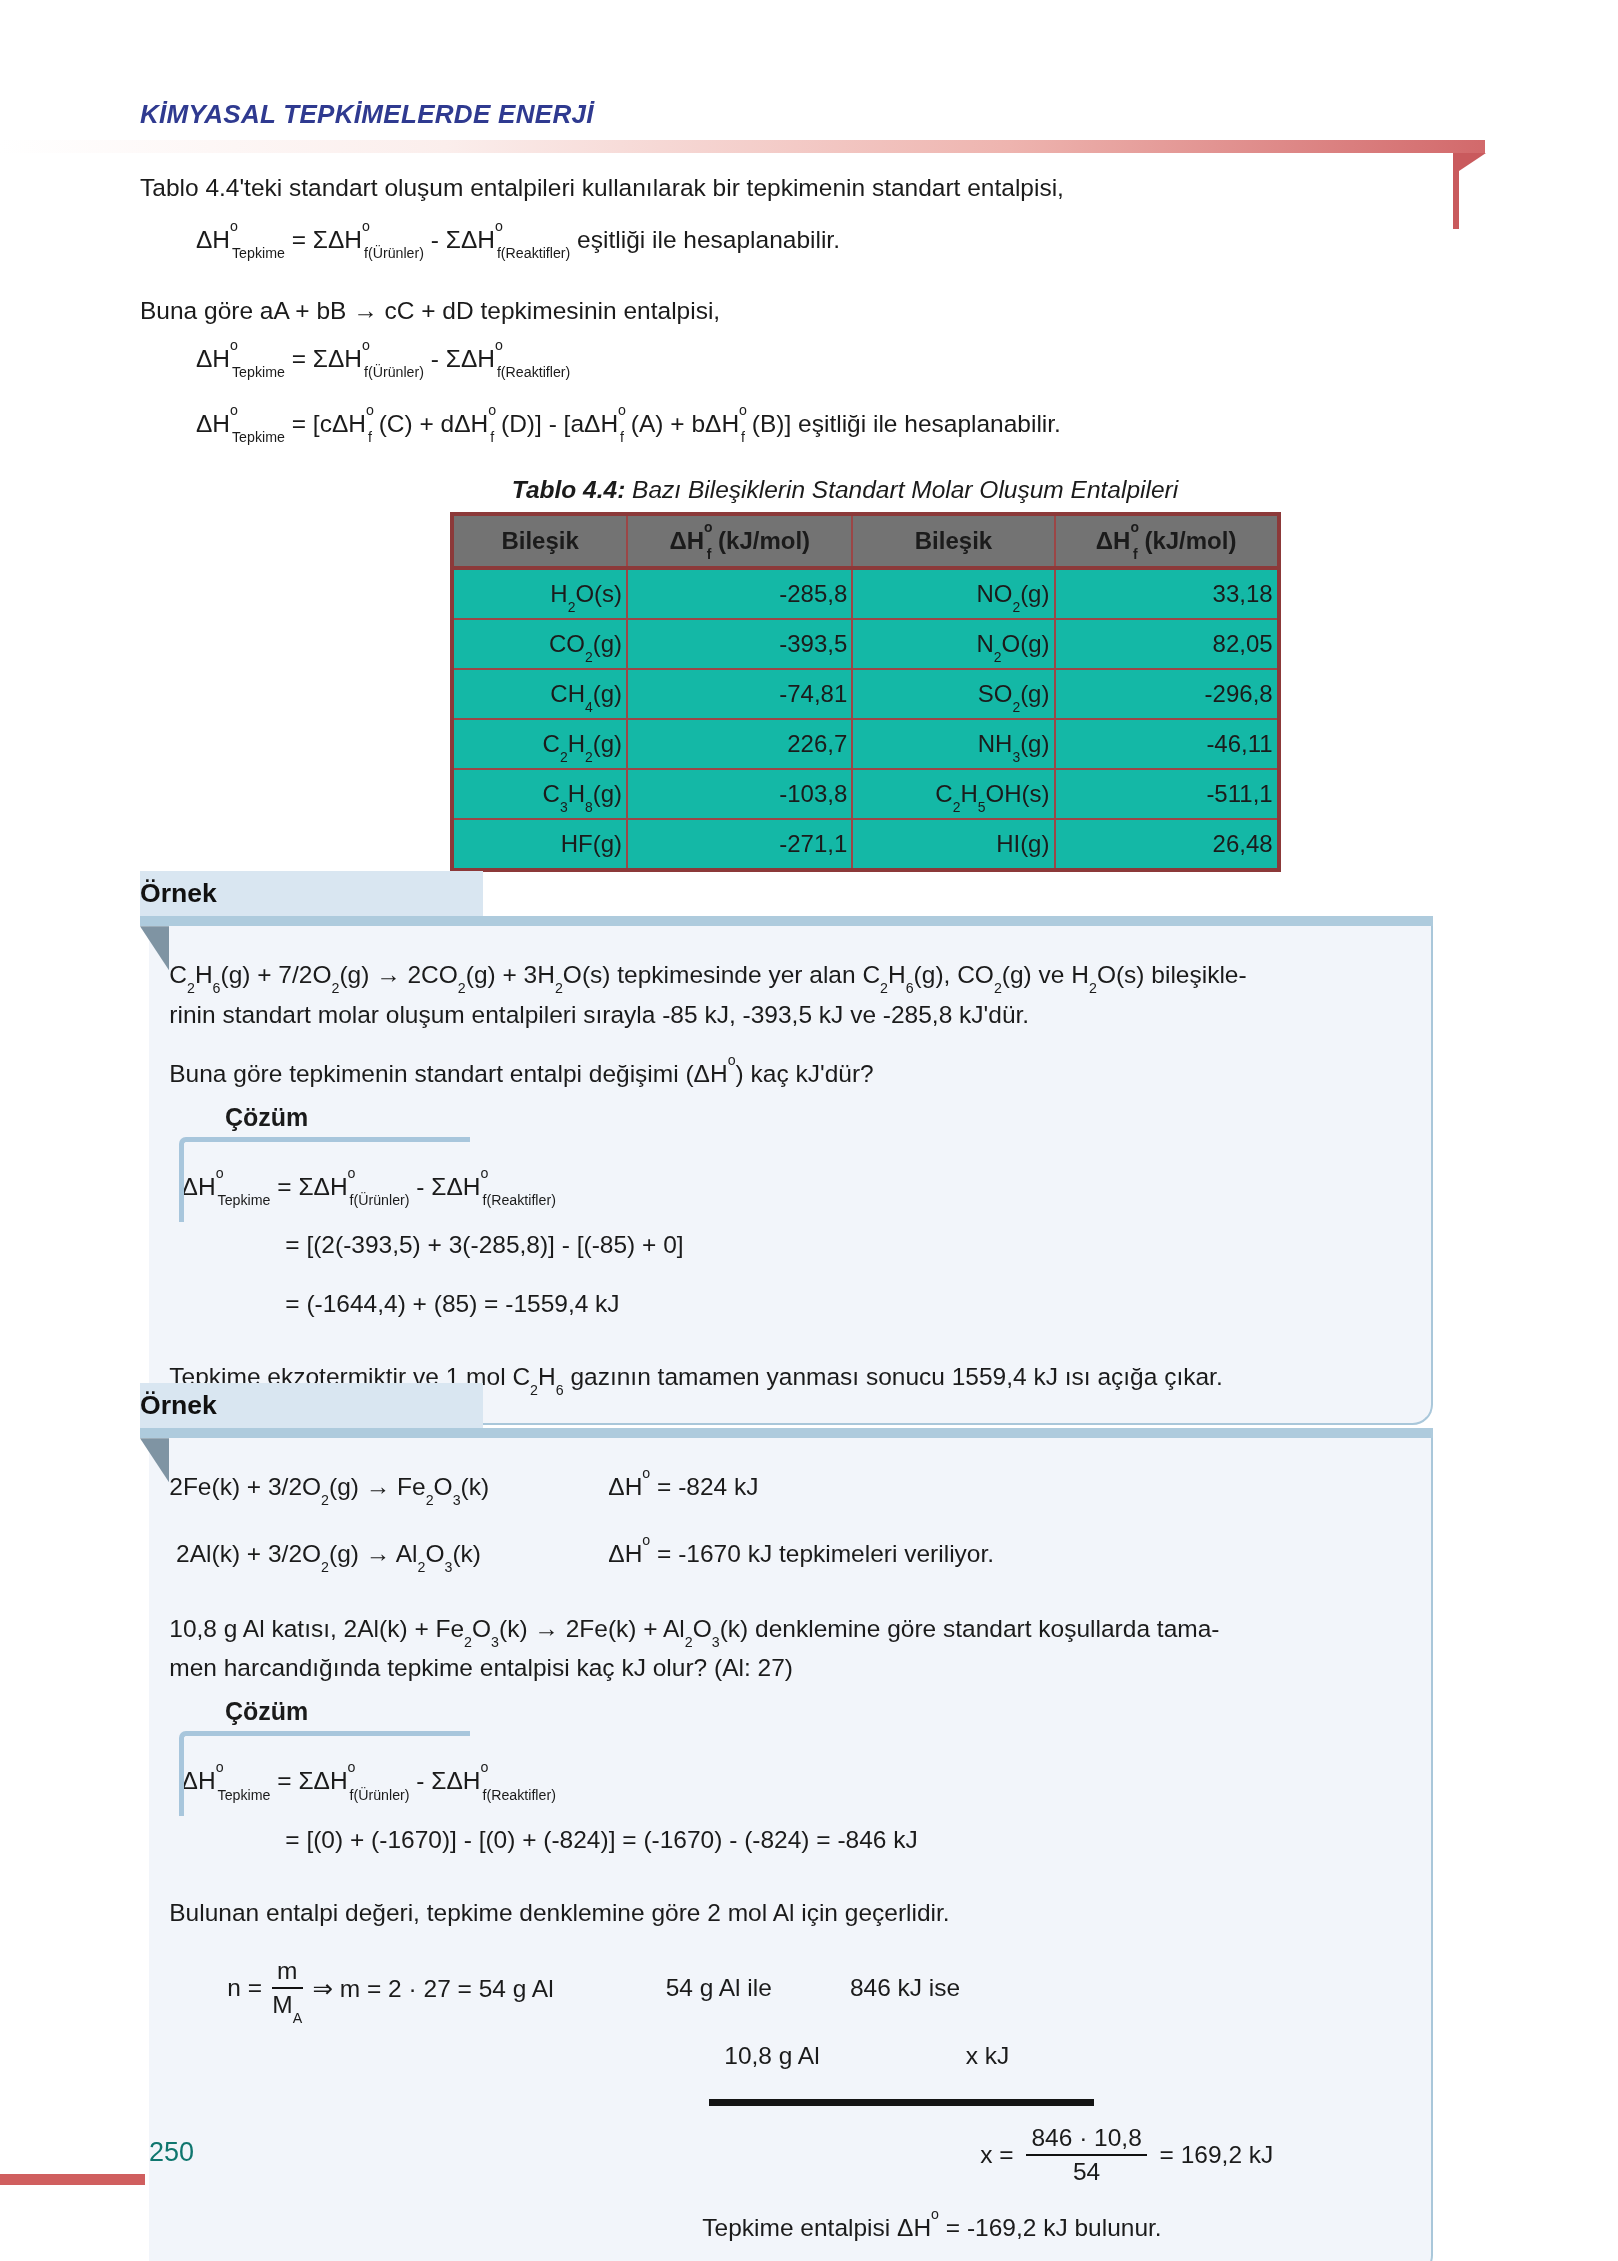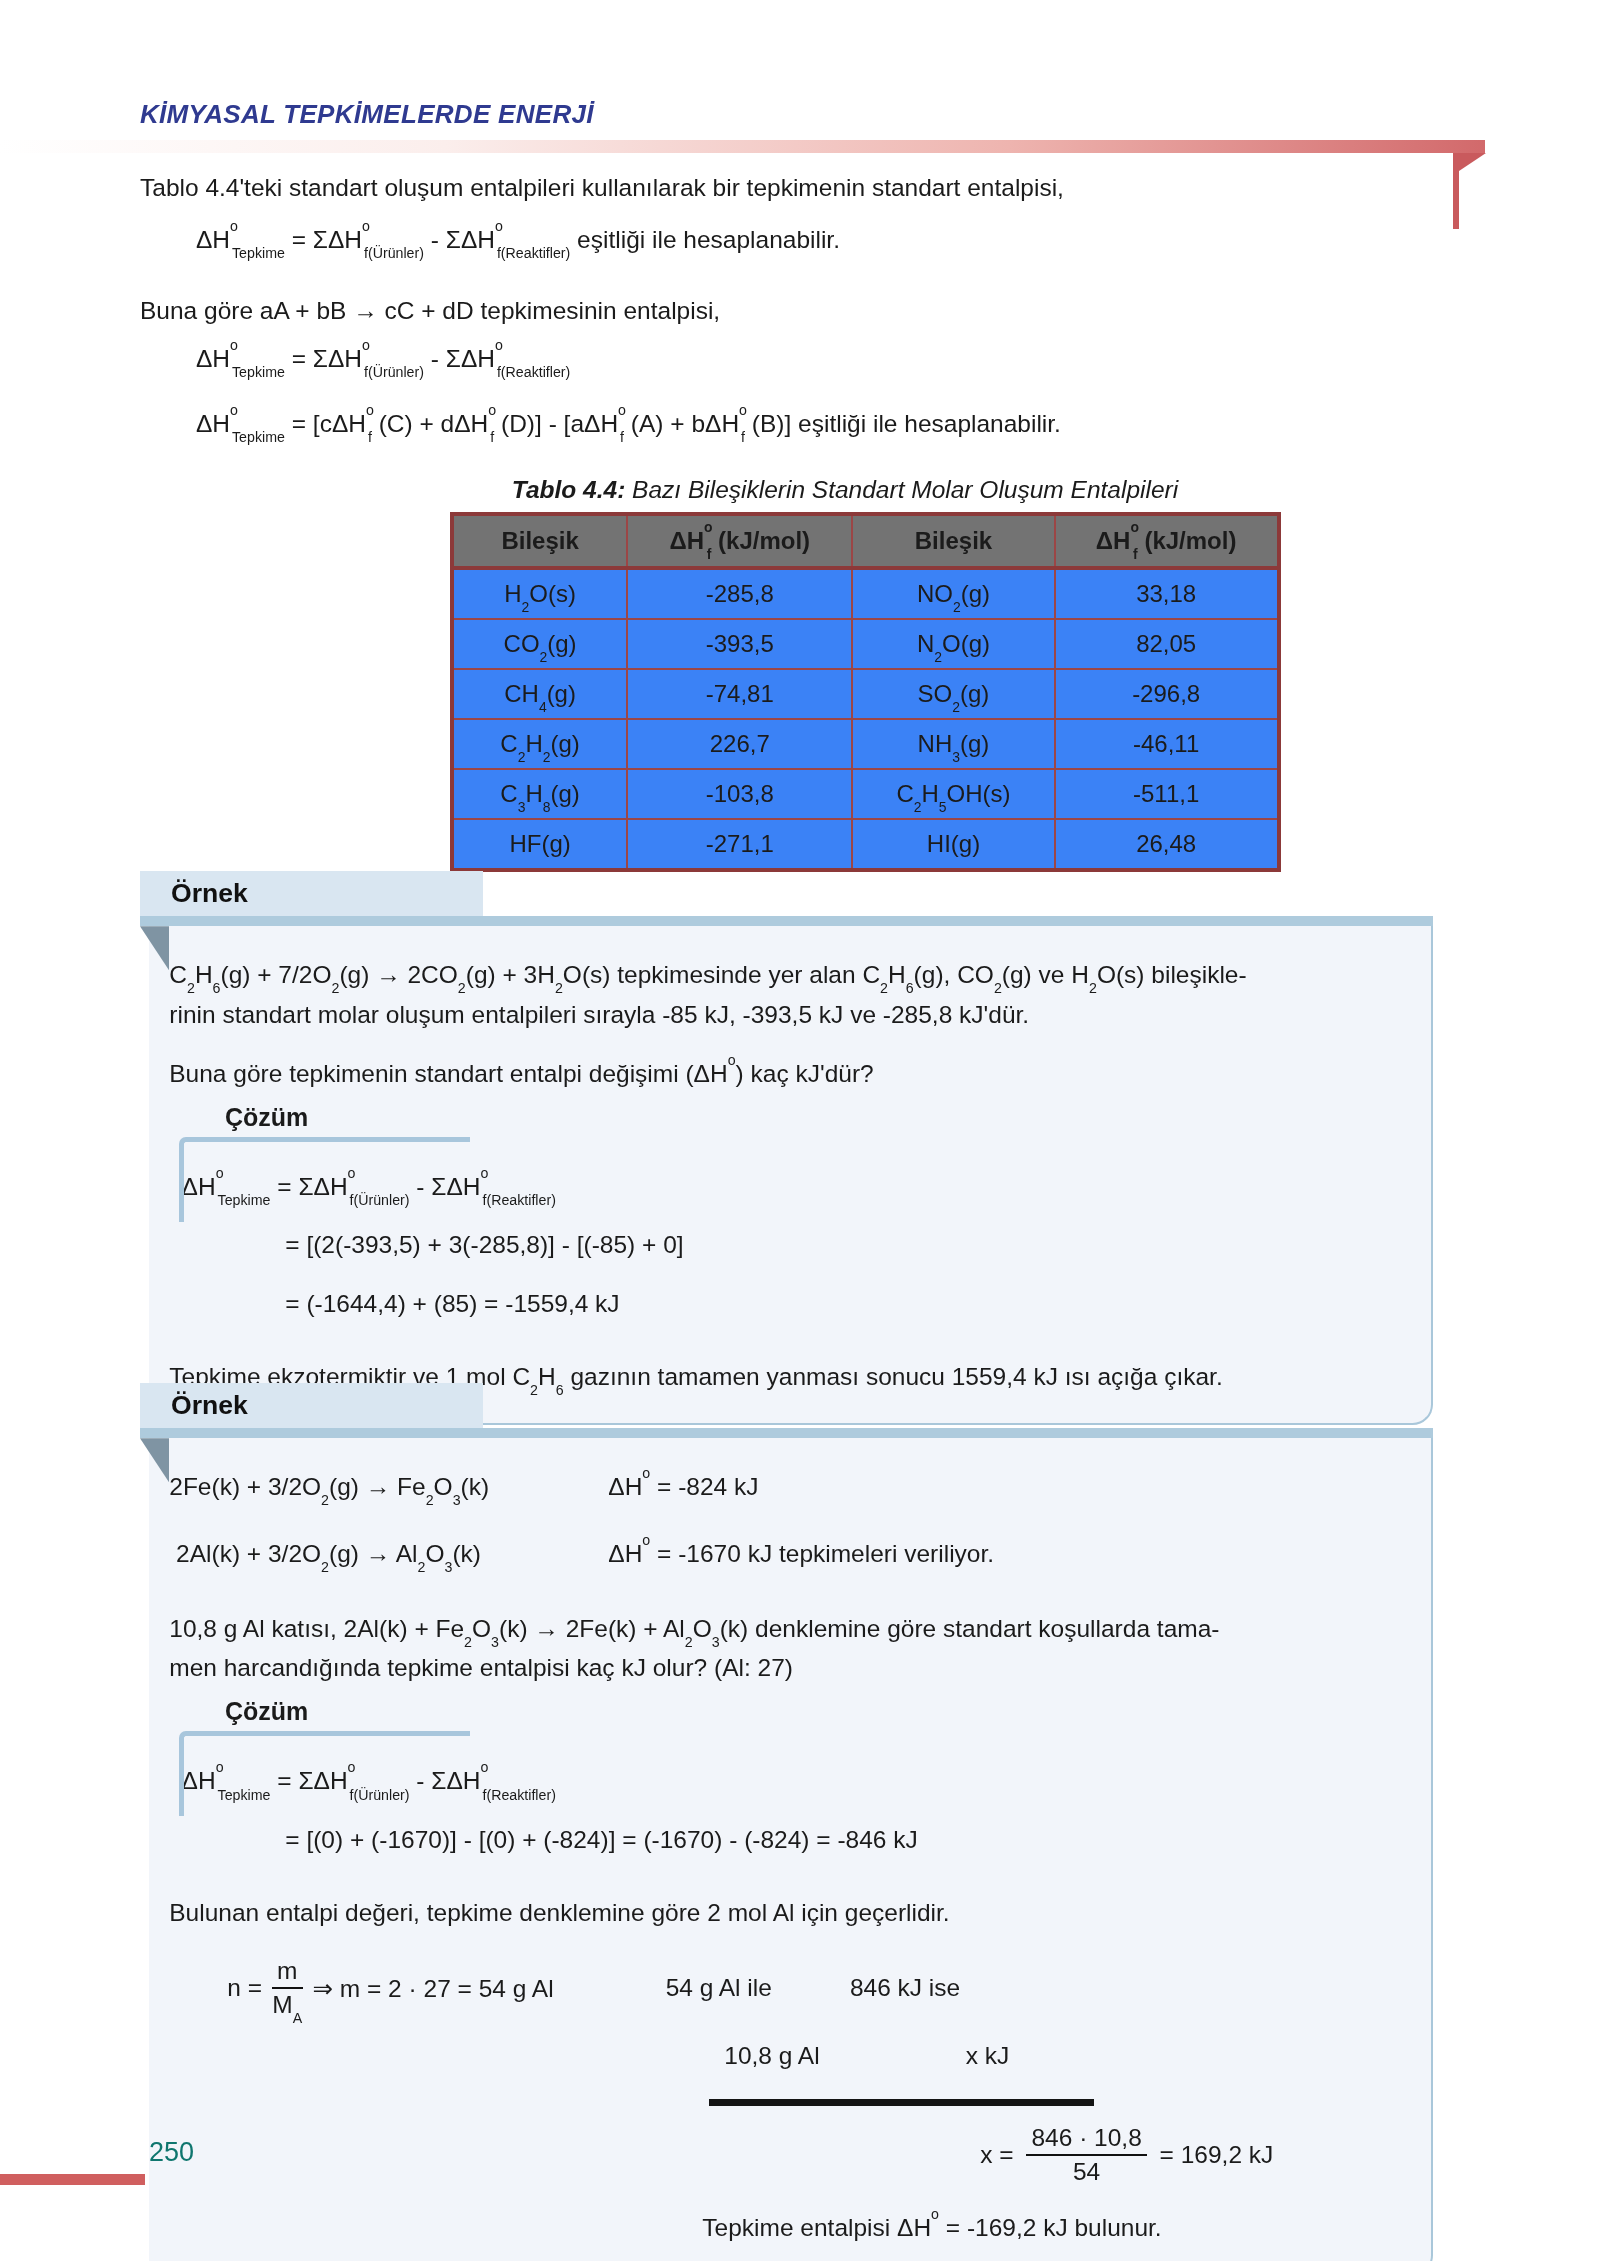--- a/index.html
+++ b/index.html
@@ -31,28 +31,28 @@
   .f3{position:absolute;left:196px;top:409px;}
 
   
   .tbl-title{position:absolute;left:450px;top:476px;width:790px;text-align:center;
     font-size:24.5px;font-style:italic;white-space:nowrap;}
   .tbl-title .tt-b{font-weight:bold;}
   table.tbl{position:absolute;left:450px;top:512px;border-collapse:collapse;table-layout:fixed;}
   table.tbl{border:4.1px solid #8c3939;}
   .tbl th,.tbl td{border:2px solid #9c4646;text-align:center;font-size:24px;padding:0 4.1px;}
   .tbl th{background:#737373;height:50px;font-weight:bold;border-bottom:4.1px solid #8c3939;}
-  .tbl td{height:48px;background:#3b82f6;}
+  .tbl td{height:48px;background:#14b8a6;text-align:right;}
   .cw1{width:164px;} .cw2{width:215px;} .cw3{width:192px;} .cw4{width:213px;}
 
   
   .example{position:absolute;left:140px;width:1294px;}
   .ex1{top:871px;} .ex2{top:1383px;}
   .ex-label{width:343px;height:45px;background:#d9e6f1;box-sizing:border-box;
-    display:flex;align-items:center;padding-left:31px;font-size:26.6px;font-weight:bold;color:#111;}
+    display:flex;align-items:center;font-size:26.6px;font-weight:bold;color:#111;}
   .ex-bar{width:1293px;height:10.2px;background:#aecbdd;}
   .ex-box{position:relative;margin-left:8.9px;width:1284px;box-sizing:border-box;background:#f2f5fa;
     border-right:2px solid #a9c7da;border-bottom:2px solid #a9c7da;
     border-radius:0 0 20.4px 9.5px;padding:29px 27px 26px 20.4px;}
   .dart{position:absolute;left:-8.9px;top:0;width:29px;height:44px;background:#7f94a3;
     clip-path:polygon(100% 0,100% 100%,0 0);}
 
   .ex-box .line{font-size:24.5px;line-height:1.62;}
   .q{margin-top:19px;}
 

